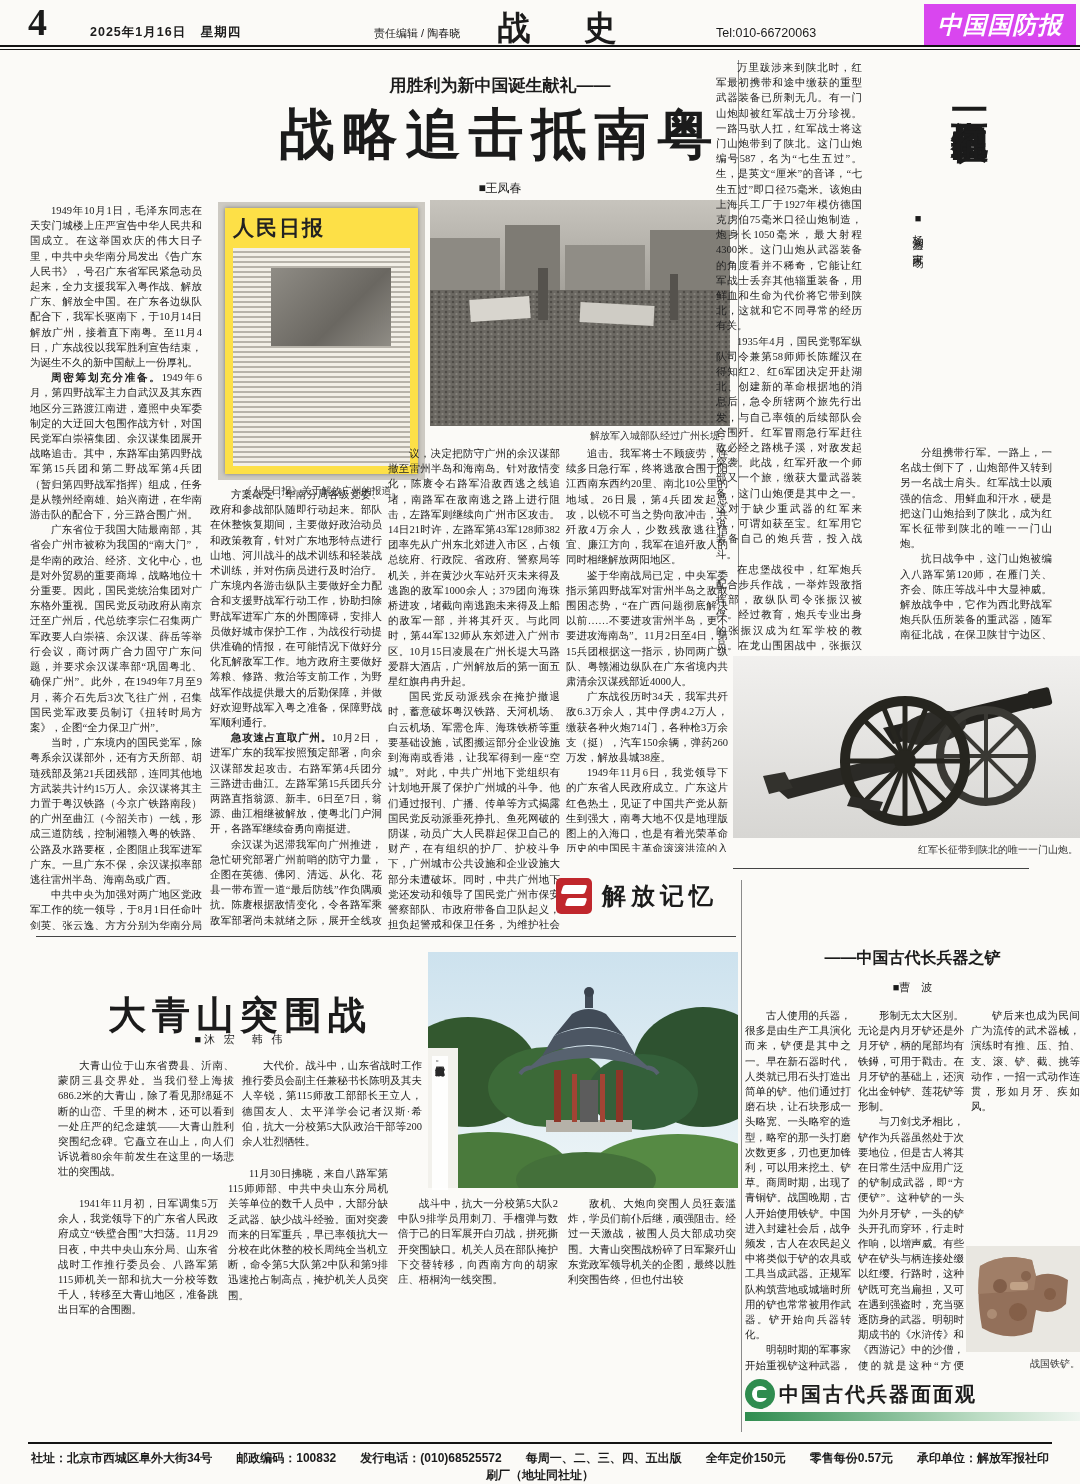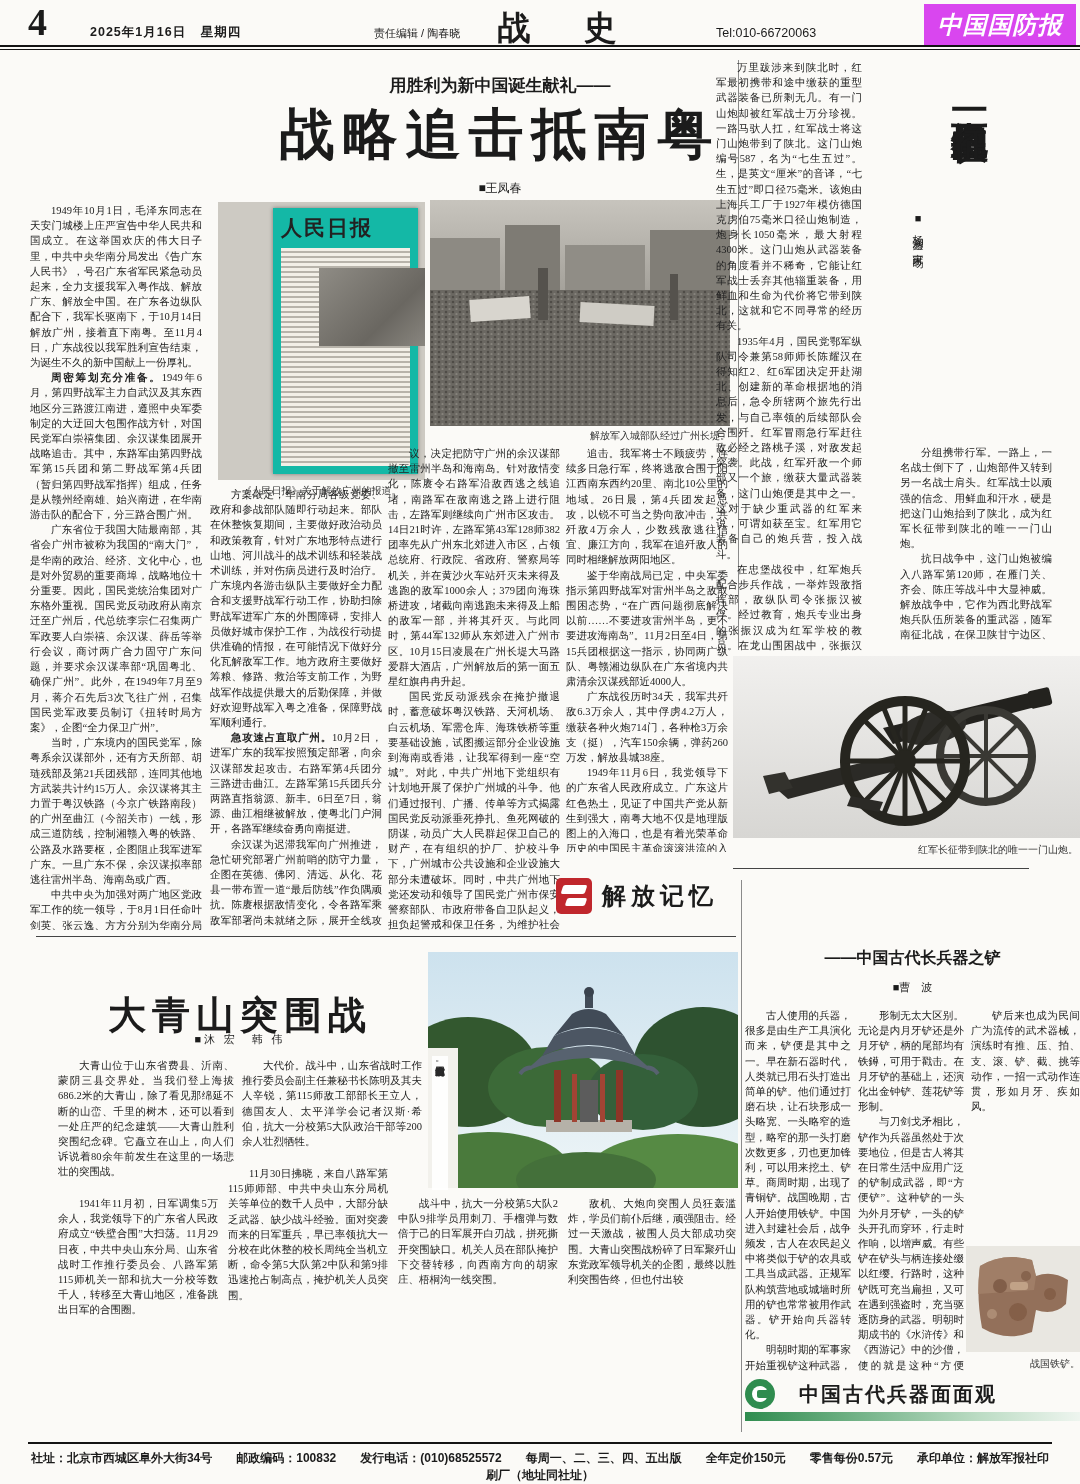--- a/index.html
+++ b/index.html
@@ -24,22 +24,22 @@
   .col p b{font-family:"Liberation Sans","DejaVu Sans",sans-serif;}
   .cap{position:absolute;font-size:10px;color:#333;line-height:13px;}
   .vline{position:absolute;width:1px;background:#8a8a8a;}
   .hline{position:absolute;height:1px;background:#444;}
   
   .kicker{left:250px;top:74px;width:500px;text-align:center;font-size:17px;font-weight:700;}
   .maintitle{left:120px;top:98px;width:760px;text-align:center;font-size:55px;font-weight:900;letter-spacing:8px;}
   .mainby{left:120px;top:180px;width:760px;text-align:center;font-size:12px;}
   .photo{position:absolute;overflow:hidden;}
   .np-photo{left:218px;top:202px;width:207px;height:278px;background:#cdcac3;}
-  .np-inner{position:absolute;left:7px;top:6px;right:7px;bottom:6px;background:#14b8a6;
-     box-shadow:0 0 4px rgba(0,0,0,.4);margin-left:48px;}
+  .np-inner{position:absolute;left:7px;top:6px;right:7px;bottom:6px;background:#fde047;
+     box-shadow:0 0 4px rgba(0,0,0,.4);}
   .np-head{position:absolute;left:8px;top:6px;font-size:21px;font-weight:900;letter-spacing:2px;color:#222;}
   .np-lines{position:absolute;left:8px;right:8px;top:40px;bottom:8px;
      background:repeating-linear-gradient(#f2efe7 0 3px,#b7b3aa 3px 5px);}
   .np-pic{position:absolute;left:46px;top:60px;width:120px;height:78px;background:
      linear-gradient(135deg,#8f8c85,#6a6761 60%,#908d86);}
   .crowd-photo{left:430px;top:200px;width:300px;height:226px;}
   .jiefang{left:556px;top:872px;width:175px;height:48px;display:flex;align-items:center;gap:10px;}
   .jf-icon{width:36px;height:36px;background:#c0272d;border-radius:5px;position:relative;flex:0 0 auto;}
   .jf-icon:before{content:"";position:absolute;left:6px;top:7px;width:24px;height:9px;background:#fff;
      border-radius:2px;transform:skewX(-18deg);}
@@ -51,21 +51,21 @@
      letter-spacing:1px;}
   .vby{left:910px;top:212px;height:150px;writing-mode:vertical-rl;font-size:11px;letter-spacing:2px;}
   .cannon-fig{left:733px;top:656px;width:347px;height:182px;}
   .cannon-cap{left:760px;top:843px;width:318px;text-align:right;}
   
   .shtitle{left:745px;top:888px;width:335px;text-align:center;font-size:38px;font-weight:900;letter-spacing:4px;}
   .shsub{left:745px;top:948px;width:335px;text-align:center;font-size:16px;font-weight:700;}
   .shby{left:745px;top:980px;width:335px;text-align:center;font-size:11px;}
   .artifact-fig{left:966px;top:1246px;width:114px;height:106px;}
   .artifact-cap{left:950px;top:1357px;width:130px;text-align:right;}
-  .series{left:745px;top:1376px;width:335px;height:36px;display:flex;align-items:center;gap:24px;}
+  .series{left:745px;top:1376px;width:335px;height:36px;display:flex;align-items:center;gap:4px;}
   .sr-icon{width:30px;height:30px;border-radius:50%;background:#2f8c4f;position:relative;flex:0 0 auto;}
   .sr-icon:before{content:"";position:absolute;left:7px;top:7px;width:16px;height:16px;border-radius:50%;
      background:#fff;}
   .sr-icon:after{content:"";position:absolute;left:12px;top:11px;width:12px;height:8px;background:#2f8c4f;
      border-radius:2px;}
   .sr-text{font-size:20px;font-weight:900;letter-spacing:2px;}
   .sr-bar{left:745px;top:1412px;width:335px;height:9px;background:linear-gradient(90deg,#2f8c4f,#bcdcc4 70%,#eef5ef);}
   
   .dqtitle{left:70px;top:990px;width:340px;text-align:center;font-size:38px;font-weight:900;letter-spacing:6px;}
   .dqby{left:70px;top:1032px;width:340px;text-align:center;font-size:11px;letter-spacing:3px;}

